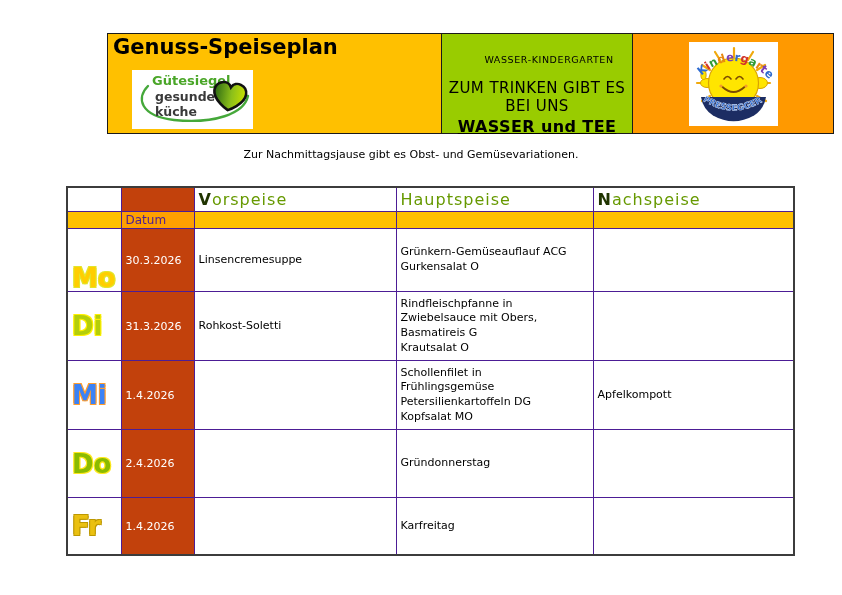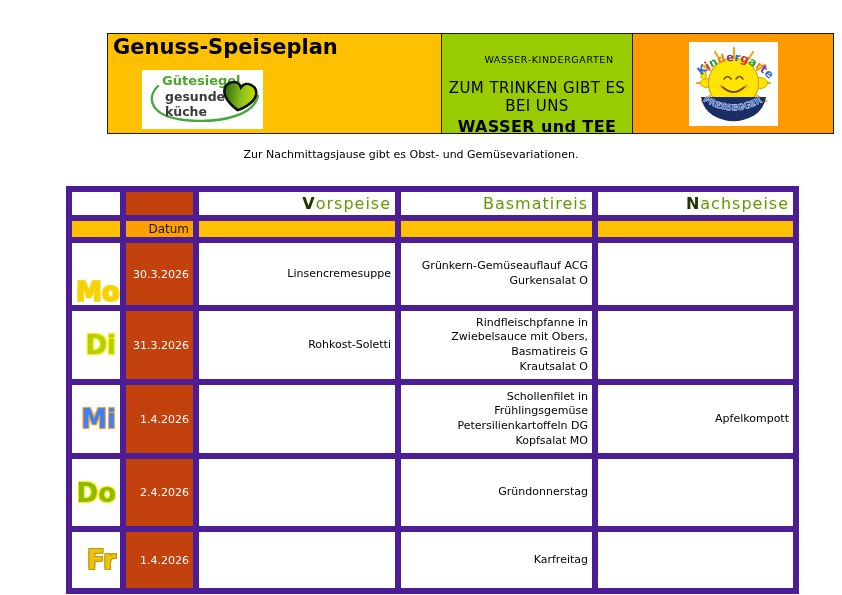--- a/index.html
+++ b/index.html
@@ -13,44 +13,44 @@
     position:absolute;left:66px;top:33px;width:727px;height:101px;
     display:flex;border:1px solid #1a1a1a;box-sizing:border-box;margin-left:41px;
   }
   .banner-left{width:334px;background:#FFC000;position:relative;border-right:1px solid #1a1a1a;box-sizing:border-box;}
   .banner-center{width:191px;background:#99CC00;border-right:1px solid #1a1a1a;box-sizing:border-box;text-align:center;padding-top:20px;}
   .banner-right{flex:1;background:#FF9900;position:relative;}
   .main-title{
     position:absolute;left:5px;top:1px;font-size:21px;font-weight:bold;
     letter-spacing:0px;color:#000;white-space:nowrap;
   }
-  .gs-box{position:absolute;left:34px;top:36px;width:121px;height:59px;background:#fff;}
+  .gs-box{position:absolute;left:24px;top:36px;width:121px;height:59px;background:#fff;}
   .bc-line1{font-size:9.5px;letter-spacing:0.6px;margin-bottom:14px;padding-left:24px;}
   .bc-line2{font-size:15px;letter-spacing:0.4px;margin-bottom:2px;}
   .bc-line3{font-size:16px;font-weight:bold;text-decoration:underline;letter-spacing:0.4px;}
   .kg-box{position:absolute;left:56px;top:8px;width:89px;height:84px;background:#fff;}
   
   .note{position:absolute;left:66px;top:148px;width:690px;text-align:center;font-size:11px;}
   
   .menu-wrap{position:absolute;left:66px;top:186px;}
   table.menu{border-collapse:collapse;table-layout:fixed;width:727px;border:2px solid #3c3c3c;}
-  table.menu td{border:6px solid #4c1d95;padding:0 4px;text-align:right;vertical-align:middle;font-size:11px;overflow:hidden;}
+  table.menu td{border:1px solid #4c1d95;padding:0 4px;text-align:left;vertical-align:middle;font-size:11px;overflow:hidden;}
   .r-head td{height:23px;}
   .r-band td{height:16px;}
   .r-mo td{height:61px;}
   .r-di td{height:68px;}
   .r-mi td{height:68px;}
   .r-do td{height:67px;}
   .r-fr td{height:56px;}
   .cell-green{background:#c2410c;}
   .cell-gold{background:#FFC000;}
   .cell-orange{background:#FFA000;}
   .menu-head{display:block;font-size:16px;letter-spacing:1px;color:#669900;}
   .menu-head.fl::first-letter{font-weight:bold;color:#203400;}
-  .datum{color:#0f172a;font-size:12px;}
+  .datum{color:#4c1d95;font-size:12px;}
   .date-txt{color:#ffffff;font-size:11px;}
   .day-label{font-size:26px;font-weight:bold;line-height:1;display:inline-block;}
   .menu-txt{white-space:pre-line;line-height:1.32;}
 </style>
 </head>
 <body>
 
 <div class="banner">
   <div class="banner-left">
     <div class="main-title">Genuss-Speiseplan</div>
@@ -129,21 +129,21 @@
         <col style="width:201px">
       </colgroup>
     <tbody>
         <tr class="r-head">
       <td></td>
       <td class="cell-green"></td>
       <td>
             <span class="menu-head fl">Vorspeise</span>
           </td>
       <td>
-            <span class="menu-head">Basmatireis</span>
+            <span class="menu-head">Hauptspeise</span>
           </td>
       <td>
             <span class="menu-head fl">Nachspeise</span>
           </td>
     </tr>
     <tr class="r-band">
       <td class="cell-gold"></td>
       <td class="cell-orange"><span class="datum">Datum</span></td>
       <td class="cell-gold"></td>
       <td class="cell-gold"></td>

